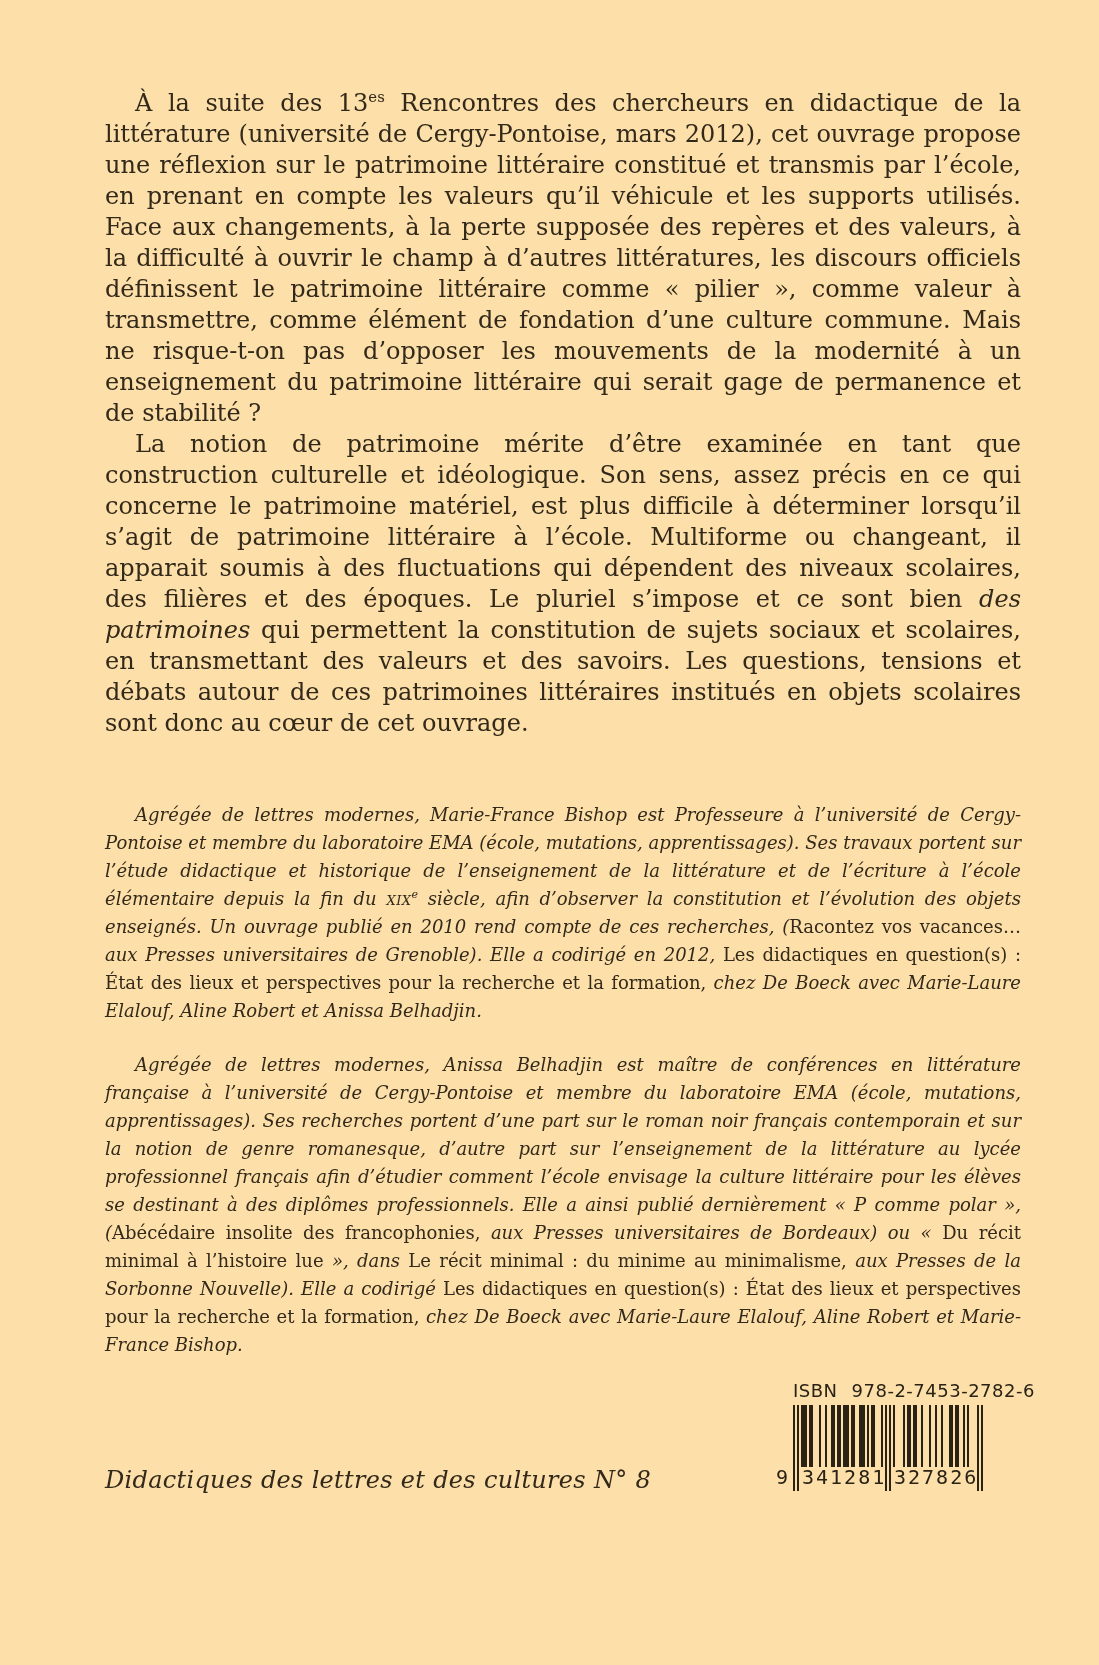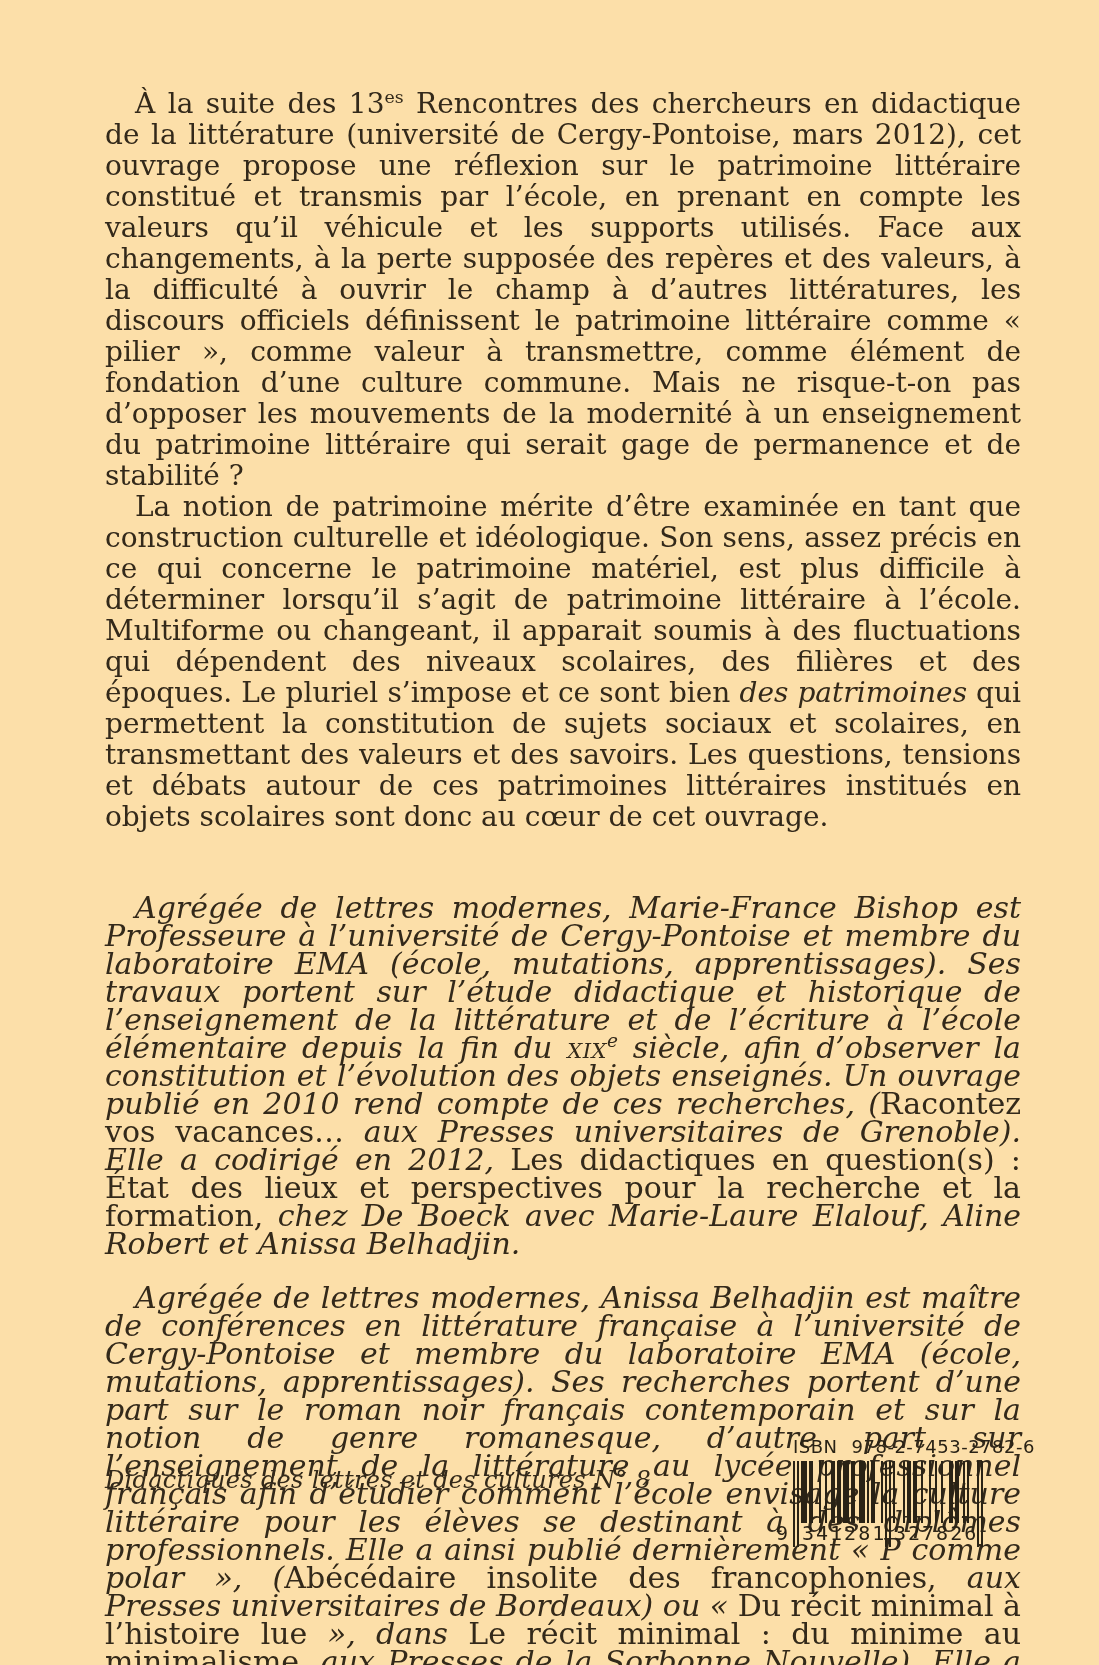--- a/index.html
+++ b/index.html
@@ -16,47 +16,47 @@
     font-family:"DejaVu Serif","Liberation Serif",serif;
     position:relative;
     overflow:hidden;
   }
   .content{
     position:absolute;
     left:105px; top:88px;
     width:916px;
   }
   .intro p{
-    font-size:28px;
+    font-size:24px;
     line-height:31px;
     text-align:justify;
     text-indent:30px;
     hyphens:auto;
     -webkit-hyphens:auto;
   }
   .bio{
-    font-size:30px;
+    font-size:18px;
     line-height:28px;
     text-align:justify;
     text-indent:30px;
     hyphens:auto;
     -webkit-hyphens:auto;
   }
   .bio-1{margin-top:62px;}
   .bio-2{margin-top:26px;}
   .seg-roman{font-style:normal;}
   .seg-italic{font-style:italic;}
   .seg-sup{vertical-align:super;font-size:0.62em;line-height:0;}
   .seg-italic-sup{font-style:italic;vertical-align:super;font-size:0.62em;line-height:0;}
   .seg-italic-smallcaps{font-style:italic;font-variant:small-caps;letter-spacing:0.5px;}
 
   
   .isbn-block{
     position:absolute;
-    left:793px; top:1436px;
+    left:793px; top:1380px;
     width:200px;
   }
   .isbn-label{
     font-family:"DejaVu Sans","Liberation Sans",sans-serif;
     font-size:18px;
     letter-spacing:0.5px;
     color:var(--bar);
     white-space:nowrap;
     margin-bottom:4px;
   }

